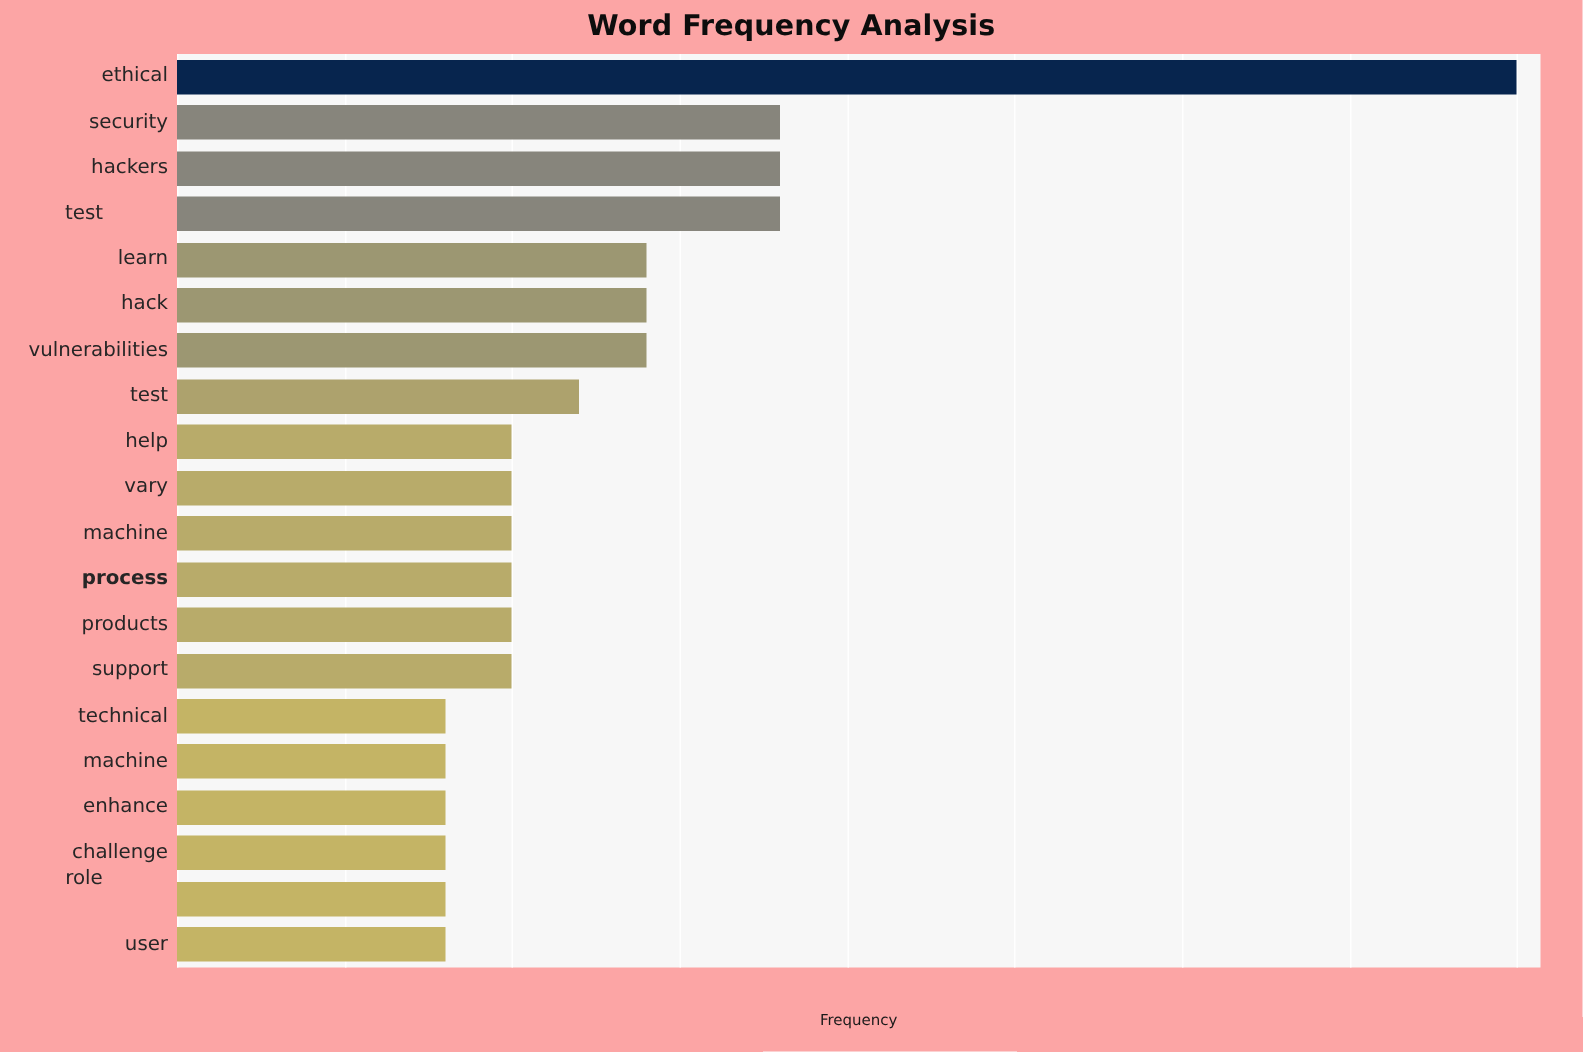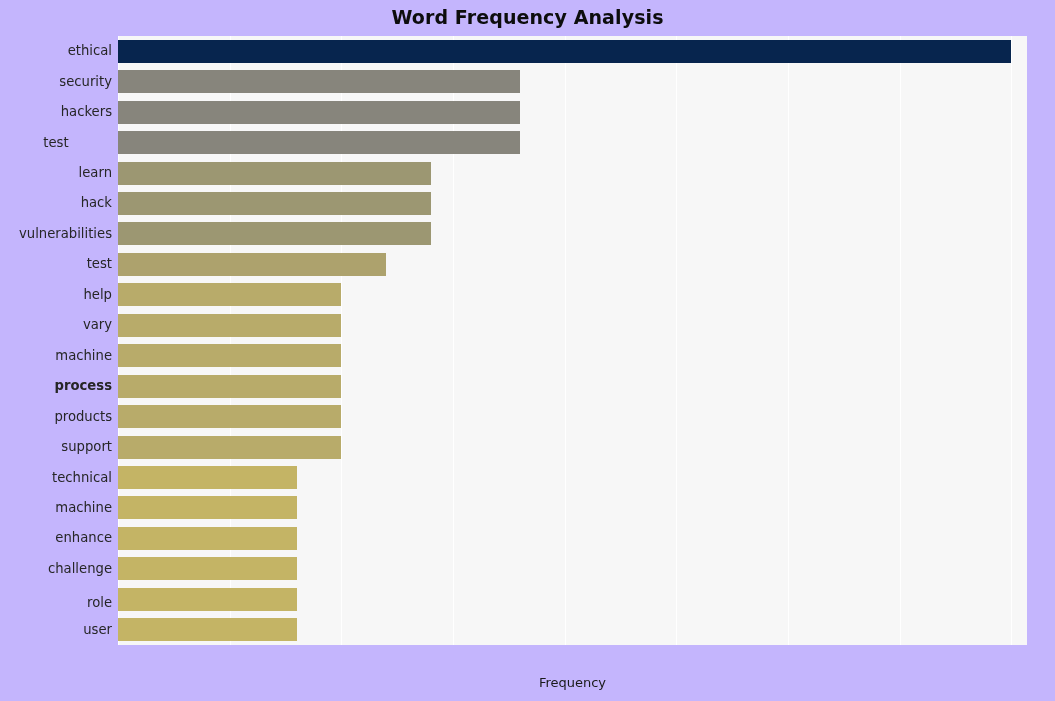--- a/index.html
+++ b/index.html
@@ -10,21 +10,21 @@
   body {
     width: 1055px;
     height: 701px;
     font-family: "DejaVu Sans", "Liberation Sans", sans-serif;
     overflow: hidden;
   }
   #figure {
     position: relative;
     width: 1055px;
     height: 701px;
-    background: #c4b5fd;
+    background: #fca5a5;
   }
   #chart-title {
     position: absolute;
     left: 0;
     top: 6px;
     width: 1055px;
     text-align: center;
     font-size: 19px;
     font-weight: bold;
     color: #0d0d0d;
@@ -99,21 +99,21 @@
     font-size: 13.2px;
     color: #262626;
     white-space: nowrap;
   }
   #x-axis-title {
     position: absolute;
     left: 118px;
     top: 675px;
     width: 909px;
     text-align: center;
-    font-size: 13px;
+    font-size: 10px;
     color: #1a1a1a;
   }
 </style>
 </head>
 <body>
 
 <div id="figure">
 
   <div id="chart-title">Word Frequency Analysis</div>
 
@@ -165,20 +165,20 @@
       <div class="y-tick-label" style="top: 251.825px;">help</div>
       <div class="y-tick-label" style="top: 282.275px;">vary</div>
       <div class="y-tick-label" style="top: 312.725px;">machine</div>
       <div class="y-tick-label" style="top: 343.175px; font-weight: bold;">process</div>
       <div class="y-tick-label" style="top: 373.625px;">products</div>
       <div class="y-tick-label" style="top: 404.075px;">support</div>
       <div class="y-tick-label" style="top: 434.525px;">technical</div>
       <div class="y-tick-label" style="top: 464.975px;">machine</div>
       <div class="y-tick-label" style="top: 495.425px;">enhance</div>
       <div class="y-tick-label" style="top: 525.875px;">challenge</div>
-      <div class="y-tick-label" style="top: 560px;">role</div>
+      <div class="y-tick-label" style="top: 543px; text-align: center;">role</div>
       <div class="y-tick-label" style="top: 586.775px;">user</div>
     </div>
 
 
   <div id="x-axis-title">Frequency</div>
 
 </div>
 
 </body></html>

